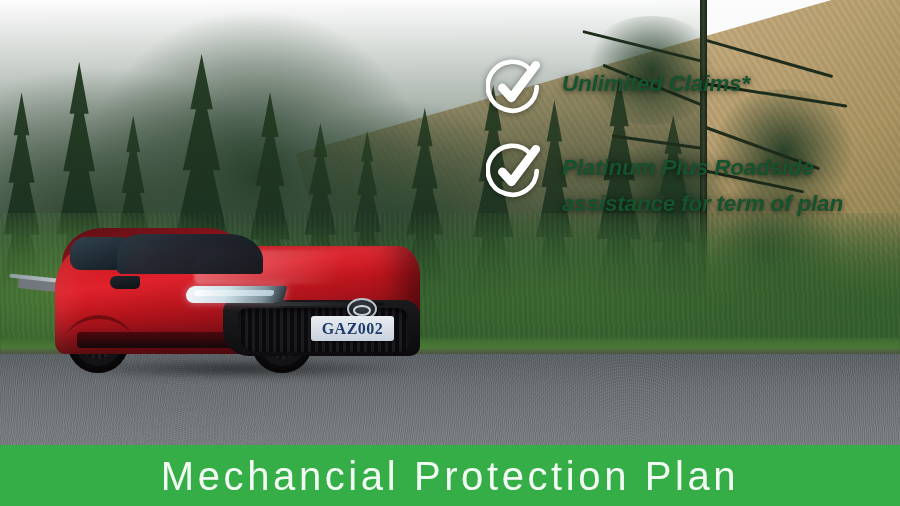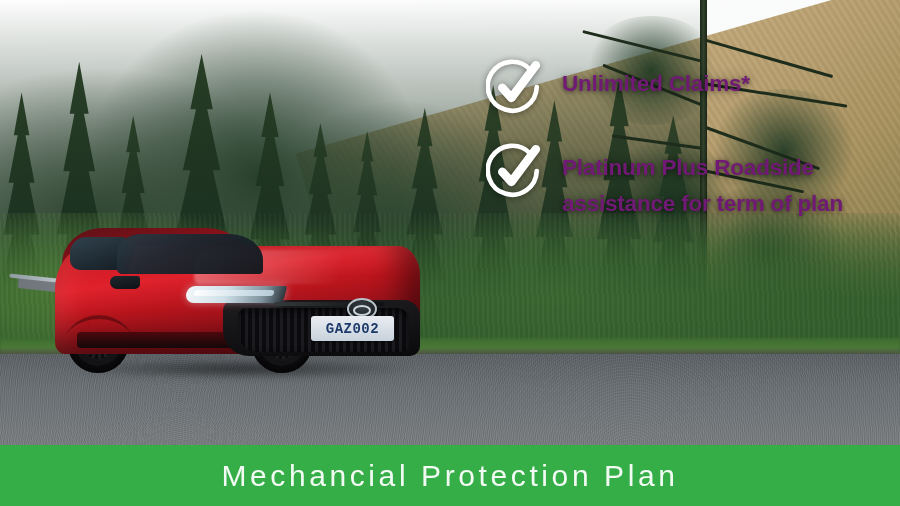--- a/index.html
+++ b/index.html
@@ -294,23 +294,23 @@
     width: 23%; height: 25px;
     background: linear-gradient(180deg, #e9edf2, #c8d2dc);
     border-radius: 3px;
     display: flex;
     align-items: center;
     justify-content: center;
     box-shadow: 0 1px 3px rgba(0,0,0,.6);
     overflow: hidden;
   }
   .plate-text {
-    font-family: Liberation Mono, monospace;
+    font-family: Liberation Serif, serif;
     font-weight: 700;
-    font-size: 14px;
+    font-size: 16px;
     letter-spacing: .5px;
     color: #1d3a6b;
     line-height: 1;
   }
   
   .headlight {
     position: absolute;
     left: 36%; top: 58px;
     width: 27%; height: 17px;
     background: linear-gradient(96deg, #f2f6f8 0%, #cfe0e8 40%, #7f939e 78%, #2b3338 100%);
@@ -409,28 +409,29 @@
     flex: 0 0 auto;
     width: 58px;
     height: 58px;
     margin-right: 18px;
     position: relative;
     top: -8px;
   }
   .check-icon svg { display: block; width: 58px; height: 58px;
     filter: drop-shadow(0 1px 3px rgba(0,0,0,.45)); }
   .feature-text {
-    color: #701a75;
+    color: #14532d;
     font-family: "Liberation Sans", sans-serif;
     font-weight: bold;
     font-size: 22.5px;
     line-height: 36px;
     letter-spacing: -0.2px;
     text-shadow: 0 1px 4px rgba(0,0,0,.5), 0 0 14px rgba(0,0,0,.3);
     max-width: 318px;
+    font-style: italic;
   }
 
   
   .tagline {
     position: absolute;
     left: 0; top: 409px;
     width: 900px;
     text-align: center;
     color: #ffffff;
     font-family: "Liberation Sans", sans-serif;
@@ -448,21 +449,21 @@
     height: 61px;
     background: #36ae47;
     display: flex;
     align-items: center;
     justify-content: center;
   }
   .footer-title {
     color: #f2fbf3;
     font-family: "Liberation Sans", sans-serif;
     font-weight: 400;
-    font-size: 30px;
+    font-size: 40px;
     letter-spacing: 3.6px;
     line-height: 1;
   }
 </style>
 </head>
 <body>
 
 <div id="ad-banner">
 
   <div class="scene">

